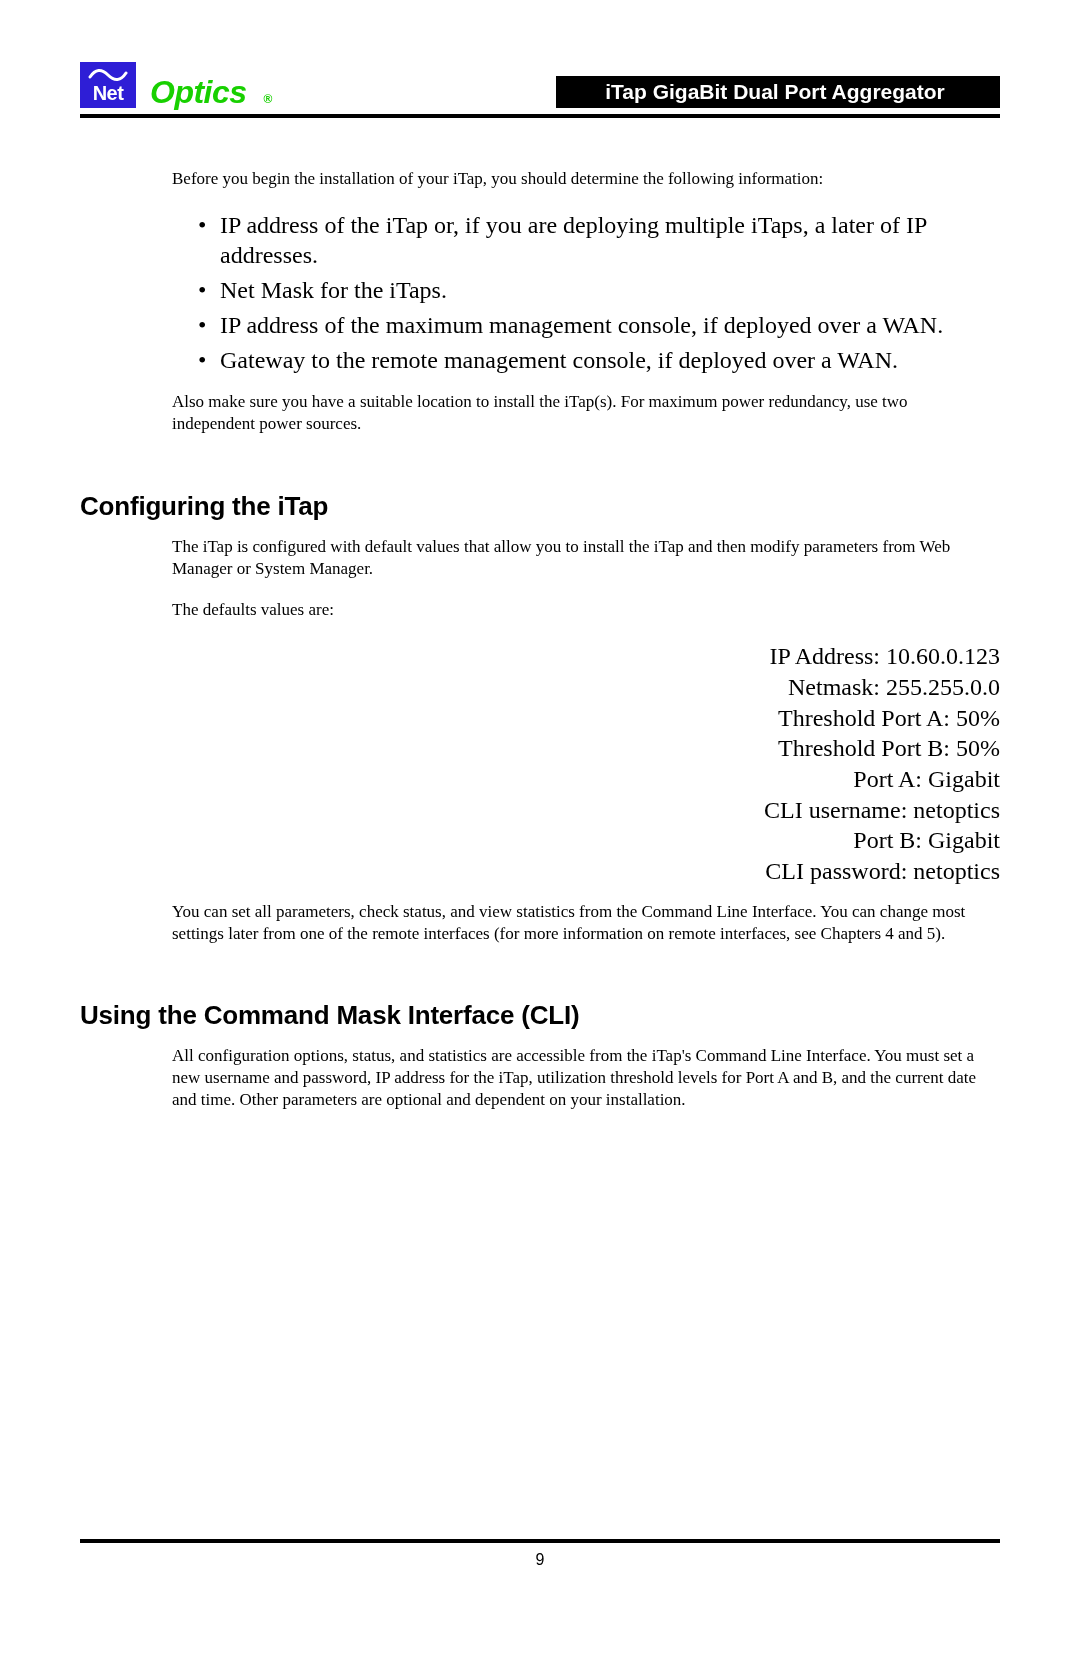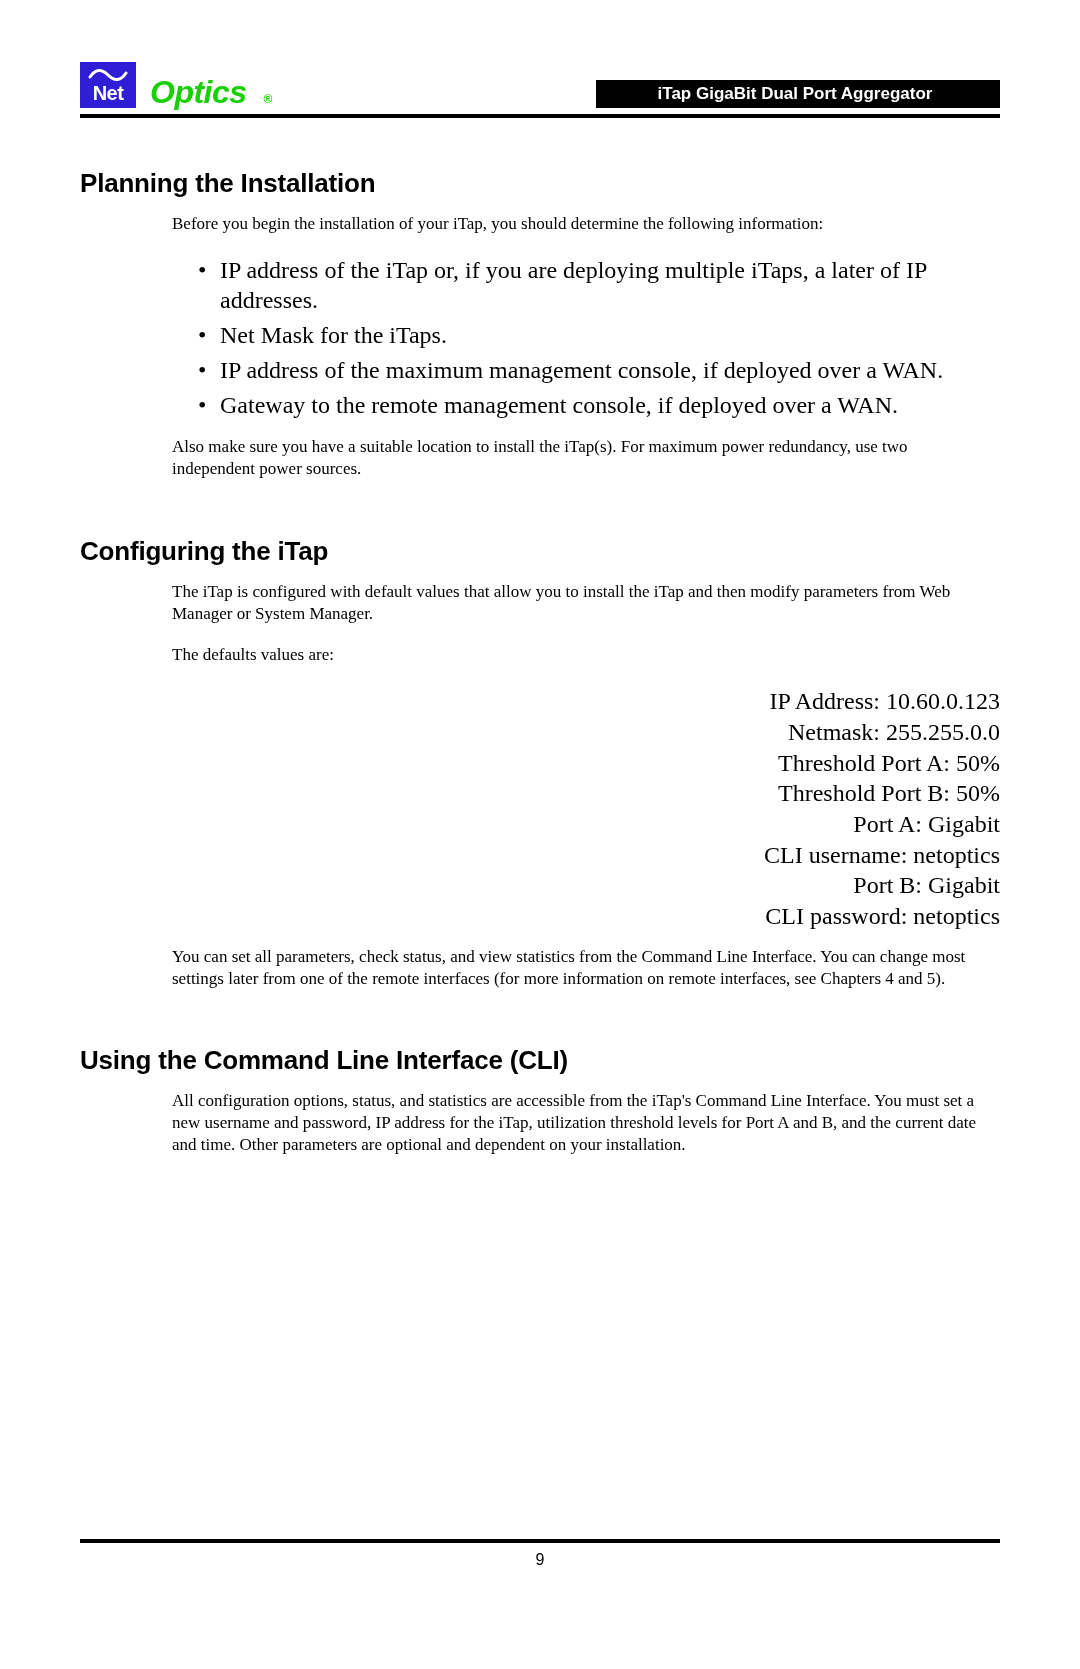--- a/index.html
+++ b/index.html
@@ -65,23 +65,23 @@
     font-weight: 700;
     font-size: 12px;
     margin-bottom: 2px;
     margin-left: 1px;
   }
   .product-bar {
     background: #000000;
     color: #ffffff;
     font-family: Arial, Helvetica, sans-serif;
     font-weight: 700;
-    font-size: 17px;
+    font-size: 21px;
     padding: 4px 26px 4px 20px;
-    width: 404px;
+    width: 444px;
     text-align: center;
   }
   .hr-thick {
     border: none;
     border-top: 4px solid #000;
     margin-top: 6px;
   }
   .content {
     padding-top: 50px;
   }
@@ -159,21 +159,20 @@
     </div>
     <span class="logo-optics">Optics</span>
     <span class="logo-reg">®</span>
   </div>
   <div class="product-bar">iTap GigaBit Dual Port Aggregator</div>
 </div>
 <hr class="hr-thick">
 
 <div class="content">
 
-  <h2 class="section-heading">Planning the Installation</h2>
   <p class="body-text">Before you begin the installation of your iTap, you should determine the following information:</p>
   <ul class="bullets">
     <li>IP address of the iTap or, if you are deploying multiple iTaps, a later of IP addresses.</li>
     <li>Net Mask for the iTaps.</li>
     <li>IP address of the maximum management console, if deployed over a WAN.</li>
     <li>Gateway to the remote management console, if deployed over a WAN.</li>
   </ul>
   <p class="body-text">Also make sure you have a suitable location to install the iTap(s). For maximum power redundancy, use two independent power sources.</p>
 
   <h2 class="section-heading section-gap">Configuring the iTap</h2>
@@ -184,21 +183,21 @@
     <div>Netmask: 255.255.0.0</div>
     <div>Threshold Port A: 50%</div>
     <div>Threshold Port B: 50%</div>
     <div>Port A: Gigabit</div>
     <div>CLI username: netoptics</div>
     <div>Port B: Gigabit</div>
     <div>CLI password: netoptics</div>
   </div>
   <p class="body-text">You can set all parameters, check status, and view statistics from the Command Line Interface. You can change most settings later from one of the remote interfaces (for more information on remote interfaces, see Chapters 4 and 5).</p>
 
-  <h2 class="section-heading section-gap">Using the Command Line Interface (CLI)</h2>
+  <h2 class="section-heading section-gap">Using the Command Mask Interface (CLI)</h2>
   <p class="body-text">All configuration options, status, and statistics are accessible from the iTap's Command Line Interface. You must set a new username and password, IP address for the iTap, utilization threshold levels for Port A and B, and the current date and time. Other parameters are optional and dependent on your installation.</p>
 
 </div>
 
 <div class="footer">
   <hr class="footer-rule">
   <div class="page-number">9</div>
 </div>
 
 </body></html>

